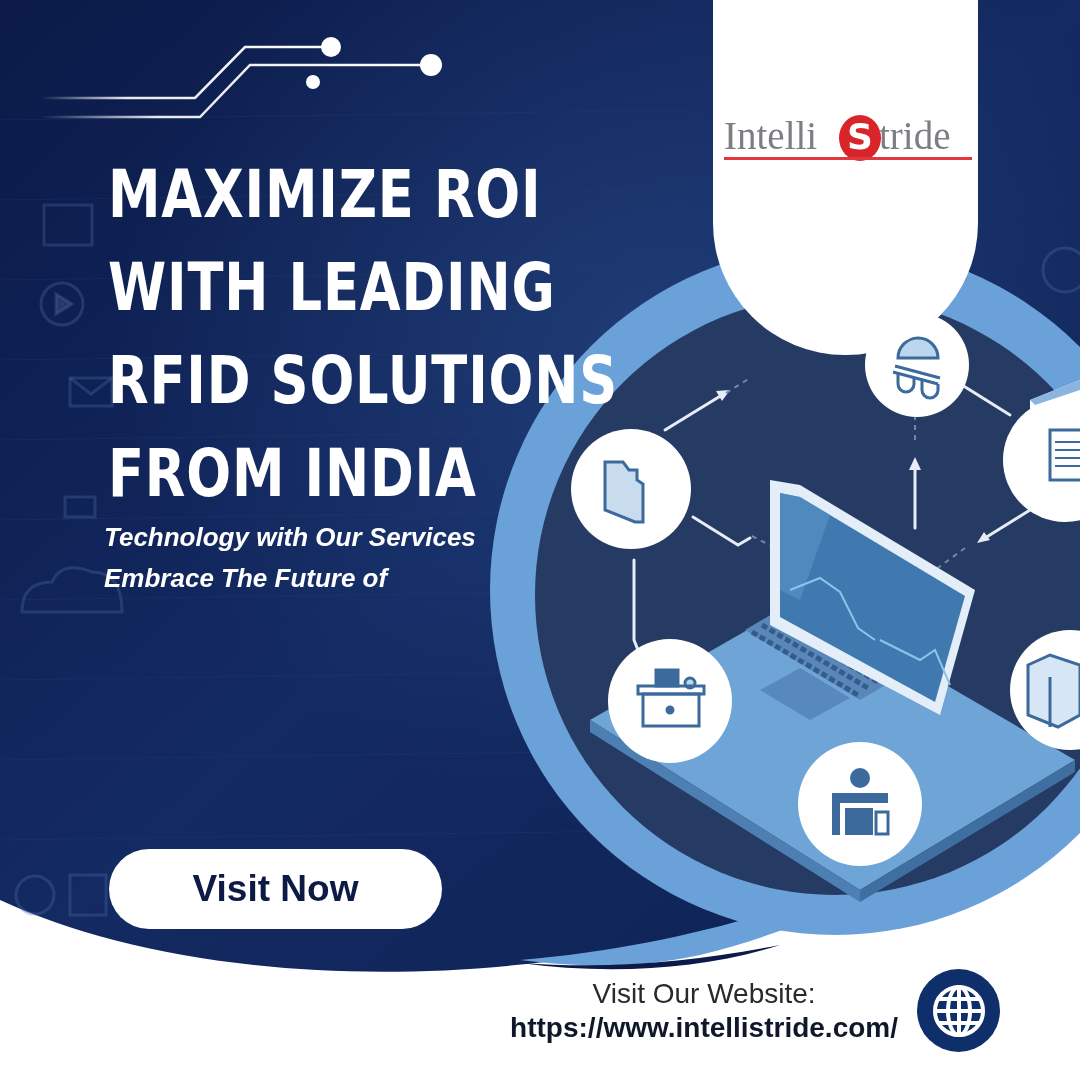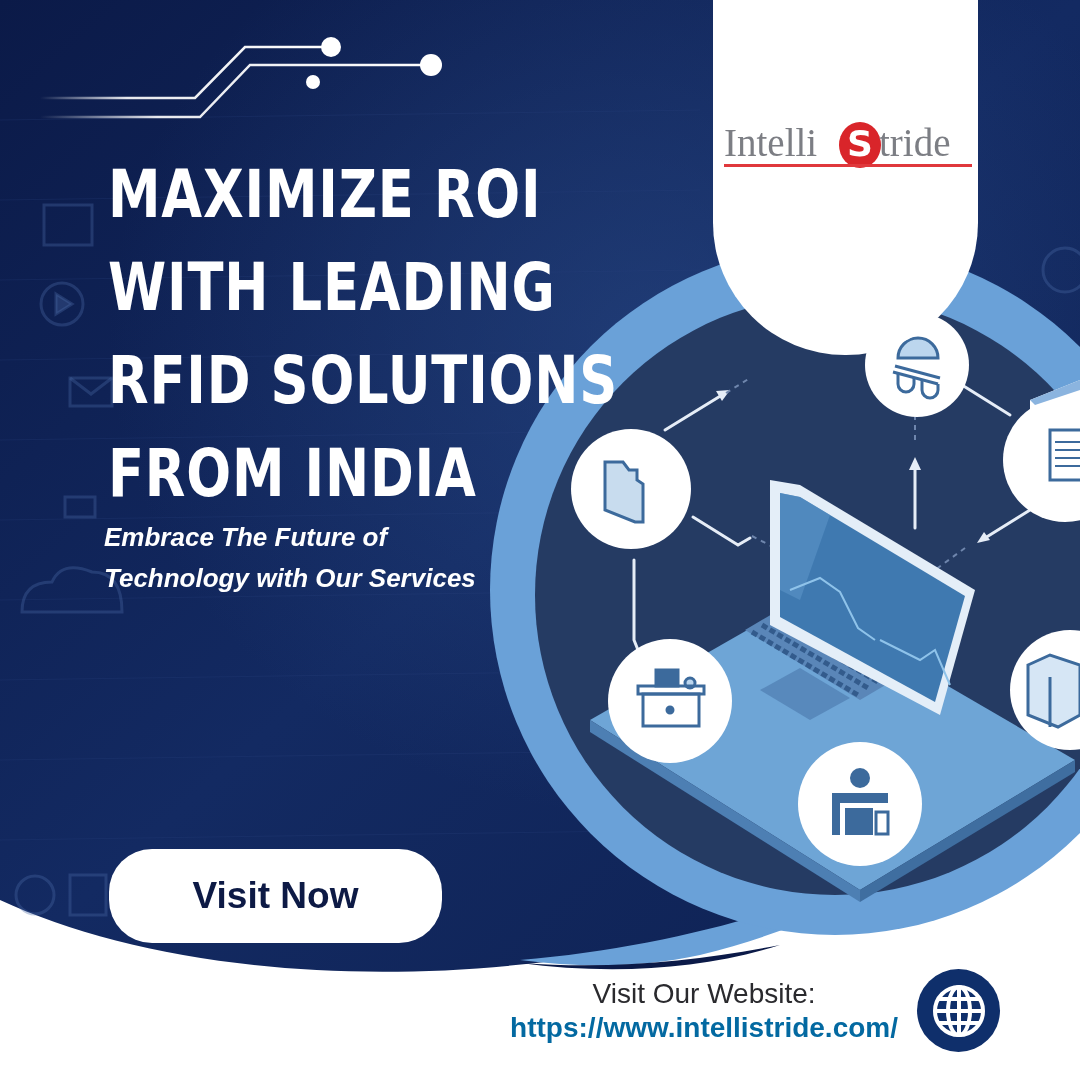--- a/index.html
+++ b/index.html
@@ -41,37 +41,37 @@
   .body-text {
     position: absolute; left: 109px; top: 644px;
     width: 420px;
     color: #eef2fa;
     font-family: "Liberation Sans", sans-serif;
     font-size: 20.5px; line-height: 32px;
   }
 
   .visit-btn {
     position: absolute; left: 109px; top: 849px;
-    width: 333px; height: 94px;
+    width: 333px; height: 80px;
     background: #ffffff; border-radius: 43px;
     display: flex; align-items: center; justify-content: center;
     color: #0d1a45;
     font-family: "Liberation Sans", sans-serif;
     font-weight: bold; font-size: 37px;
     cursor: pointer;
   }
 
   .logo-pill {
     position: absolute; left: 713px; top: -60px;
     width: 265px; height: 415px;
     background: #ffffff;
     border-radius: 0 0 132px 132px;
   }
   .logo {
-    position: absolute; left: 724px; top: 118px; width: 250px; height: 50px;
+    position: absolute; left: 724px; top: 111px; width: 250px; height: 50px;
   }
   .logo-text {
     position: absolute; top: 0; font-family: "Liberation Serif", serif;
     font-size: 39px; color: #7c7e84; line-height: 50px; white-space: nowrap;
   }
   .logo-text.left { left: 0; }
   .logo-text.right { left: 155px; }
   .logo-s {
     position: absolute; left: 115px; top: 4px; width: 42px; height: 46px;
     border-radius: 50%; background: #d9252a;
@@ -87,21 +87,21 @@
   .website {
     position: absolute; right: 182px; top: 977px; text-align: center;
     white-space: nowrap;
   }
   .website-label {
     font-family: "Liberation Sans", sans-serif; font-size: 28px; color: #2a2a2e;
     line-height: 34px;
   }
   .website-url {
     font-family: "Liberation Sans", sans-serif; font-weight: bold; font-size: 28px;
-    color: #0369a1; line-height: 34px;
+    color: #0f172a; line-height: 34px;
   }
 
   .globe-btn {
     position: absolute; left: 917px; top: 969px; width: 83px; height: 83px;
     border-radius: 50%; background: #0f2f6b;
     display: flex; align-items: center; justify-content: center;
   }
 </style>
 </head>
 <body>
@@ -287,22 +287,22 @@
   </div>
 
   <h1 class="headline">
     <div>MAXIMIZE ROI</div>
     <div>WITH LEADING</div>
     <div>RFID SOLUTIONS</div>
     <div>FROM INDIA</div>
   </h1>
 
   <div class="subhead">
+    <div>Technology with Our Services</div>
     <div>Embrace The Future of</div>
-    <div>Technology with Our Services</div>
   </div>
 
 
   <div class="visit-btn">Visit Now</div>
 
   <div class="website">
     <div class="website-label">Visit Our Website:</div>
     <div class="website-url">https://www.intellistride.com/</div>
   </div>
 

